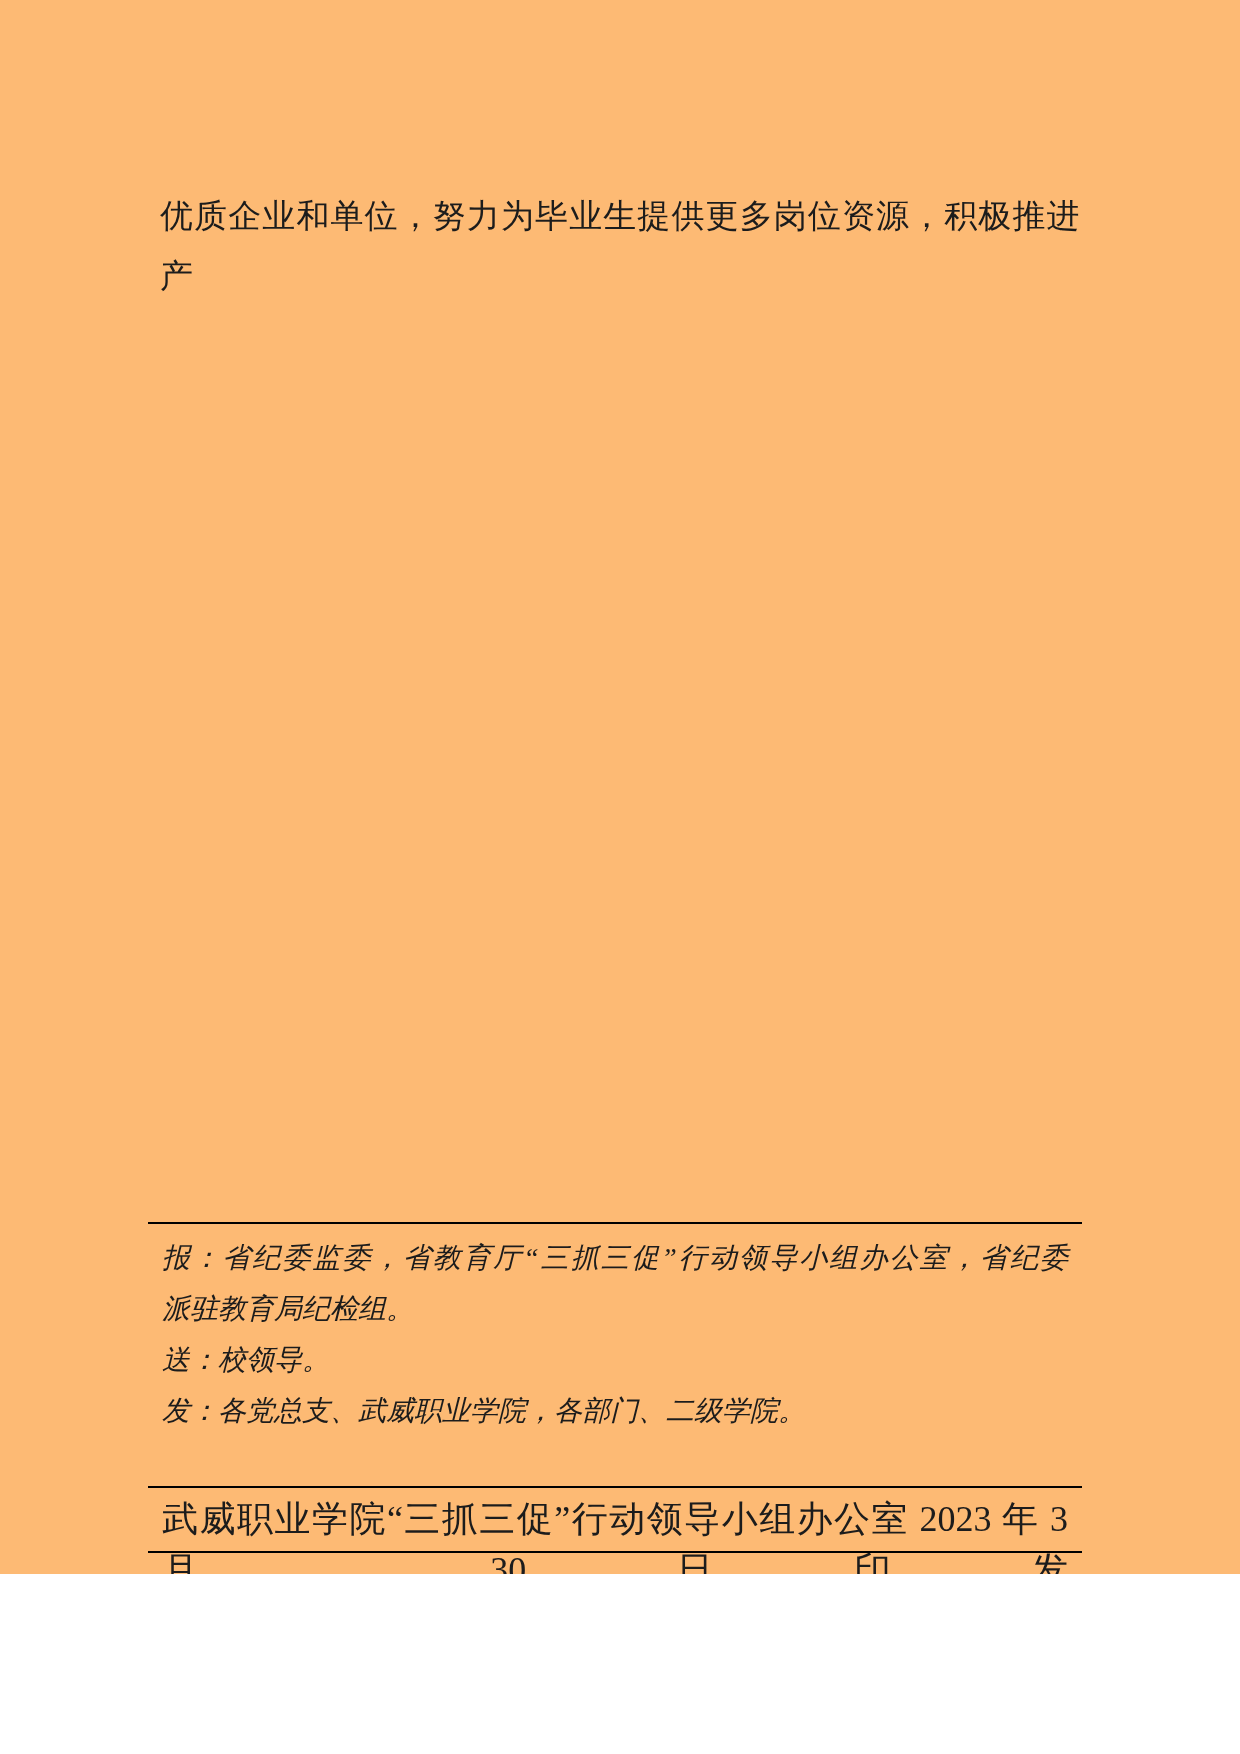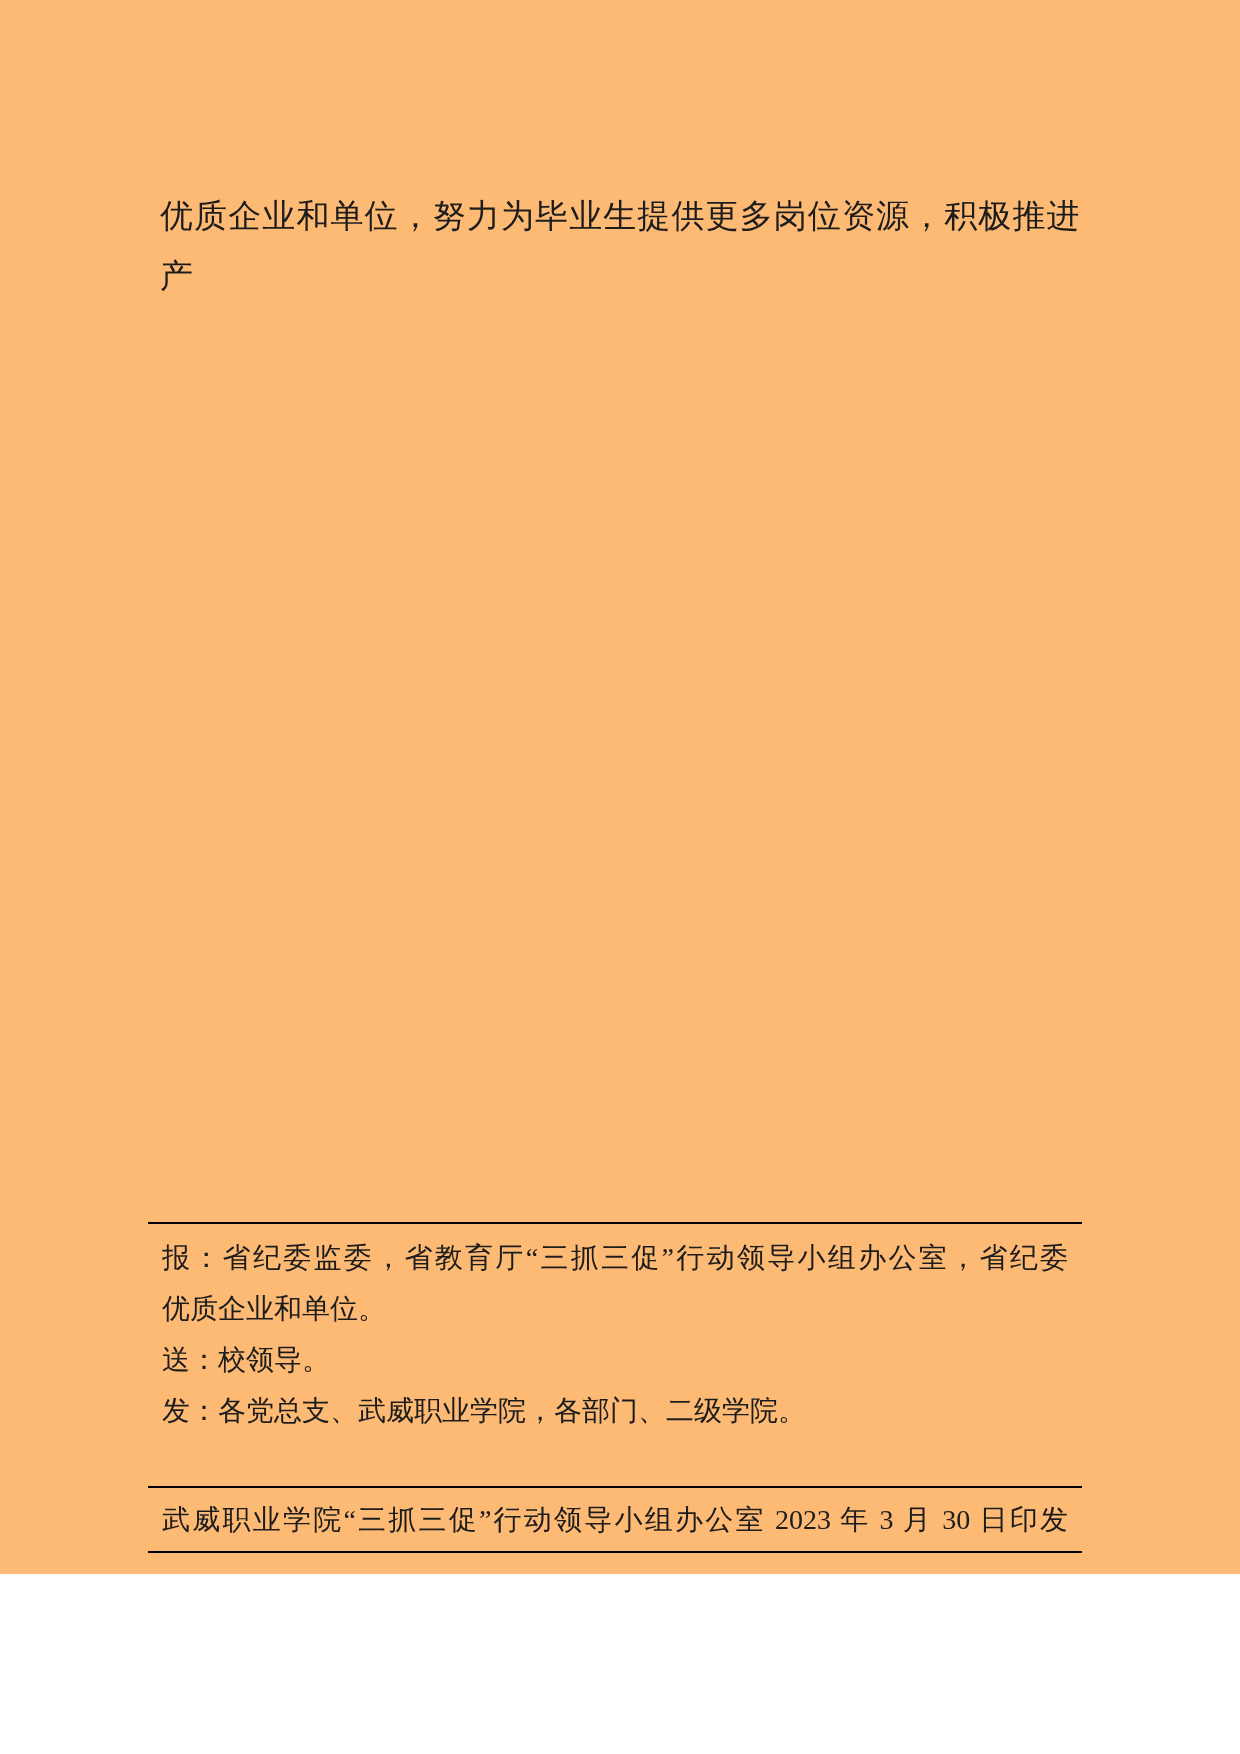--- a/index.html
+++ b/index.html
@@ -40,27 +40,28 @@
   .rule-top { top: 1222px; }
   .rule-mid { top: 1486px; }
   .rule-bottom { top: 1551px; }
   .dist {
     position: absolute;
     left: 162px;
     top: 1232px;
     width: 906px;
     font-size: 28px;
     line-height: 51px;
+    font-style: italic;
   }
   .imprint {
     position: absolute;
     left: 162px;
     top: 1494px;
     width: 906px;
-    font-size: 28px;
+    font-size: 36px;
     line-height: 51px;
   }
   .pagenum {
     position: absolute;
     top: 1594px;
     right: 158px;
     font-size: 29px;
     line-height: 32px;
     letter-spacing: 5px;
     white-space: nowrap;
@@ -72,21 +73,21 @@
 <div class="page">
 
   <div class="para">
     <div class="jf">优质企业和单位，努力为毕业生提供更多岗位资源，积极推进产</div>
   </div>
 
   <div class="rule rule-top"></div>
 
   <div class="dist">
     <div class="jf">报：省纪委监委，省教育厅“三抓三促”行动领导小组办公室，省纪委</div>
-    <div>优质企业和单位。</div>
+    <div>派驻教育局纪检组。</div>
     <div>送：校领导。</div>
     <div>发：各党总支、武威职业学院，各部门、二级学院。</div>
   </div>
 
   <div class="rule rule-mid"></div>
 
   <div class="imprint jf">武威职业学院“三抓三促”行动领导小组办公室 2023 年 3 月 30 日印发</div>
 
   <div class="rule rule-bottom"></div>
 

